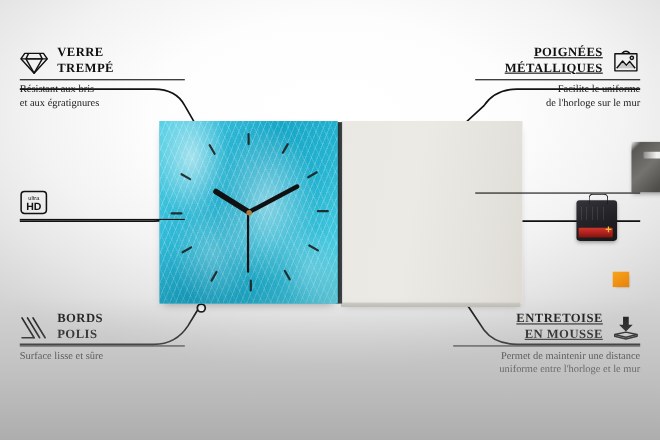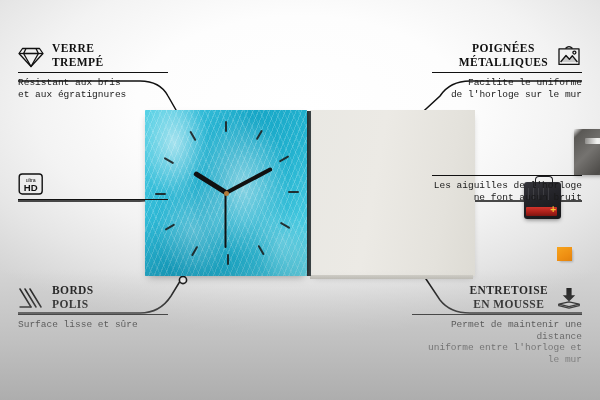--- a/index.html
+++ b/index.html
@@ -218,28 +218,28 @@
   .callout.right .head { justify-content: flex-end; }
   .callout .title {
     font-family: "Liberation Serif", serif;
     font-weight: bold;
     font-size: 11.5px;
     line-height: 13.5px;
     letter-spacing: .4px;
     color: #0f0f0f;
     white-space: pre-line;
   }
-  .callout.right .title { text-align: center; }
+  .callout.right .title { text-align: right; text-decoration: underline; }
   .callout .rule {
     height: 1.4px;
     background: #111;
     margin: 3px 0 4px 0;
   }
   .callout .sub {
-    font-family: Liberation Mono, monospace;
+    font-family: Liberation Serif, serif;
     font-size: 9.5px;
     line-height: 11.5px;
     color: #1a1a1a;
     white-space: pre-line;
   }
   .callout.right .sub { text-align: right; }
   .icon { flex: 0 0 auto; display: block; }
   .icon svg { display: block; }
 </style>
 </head>
@@ -378,22 +378,20 @@
         </svg>
       </span>
     </div>
     <div class="rule"></div>
     <div class="sub">Facilite le uniforme
 de l'horloge sur le mur</div>
   </div>
 
   <div class="callout right" style="left:432px; top:172px; width:150px;">
     <div class="rule"></div>
-    <div class="sub">Les aiguilles de l'horloge
-ne font aucun bruit</div>
   </div>
 
   <div class="callout right" style="left:412px; top:284px; width:170px;">
     <div class="head">
       <span class="title">ENTRETOISE
 EN MOUSSE</span>
       <span class="icon">
         <svg width="26" height="24" viewBox="0 0 26 24">
           <g fill="#111" stroke="none">
             <path d="M10.4,2 h5.2 v7.2 h3.6 L13,15.4 L6.8,9.2 h3.6 z"></path>

